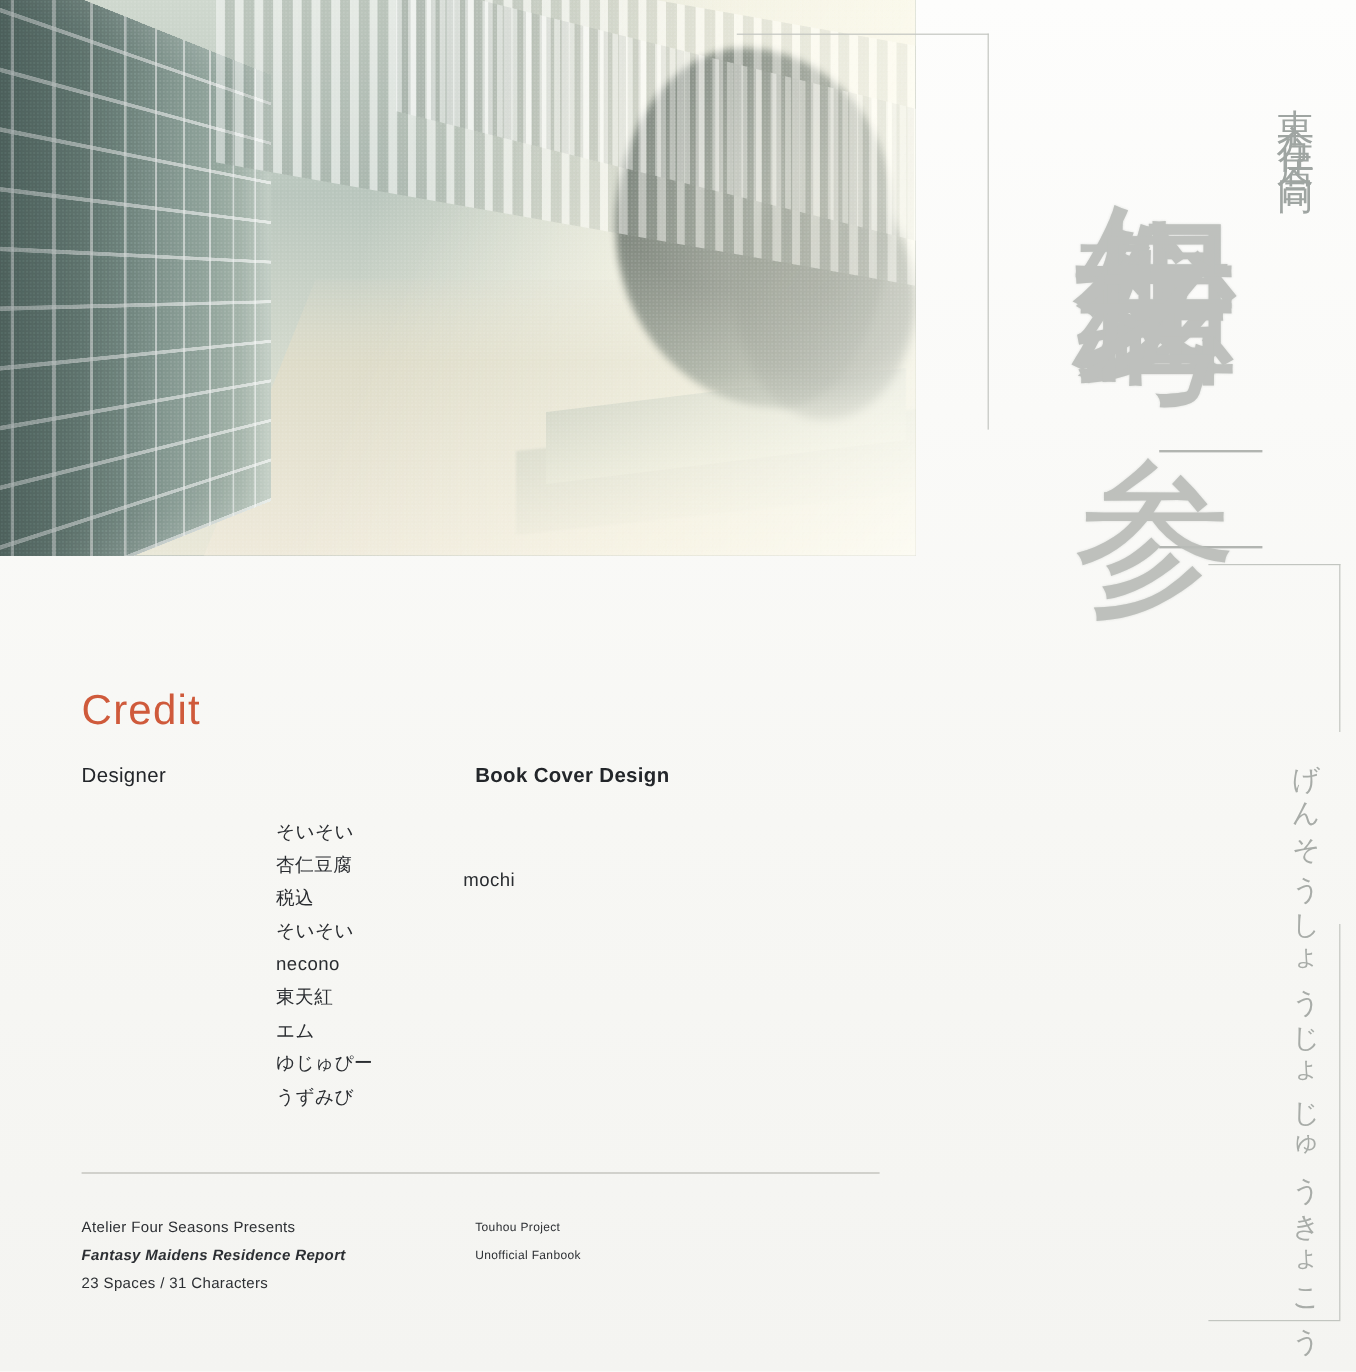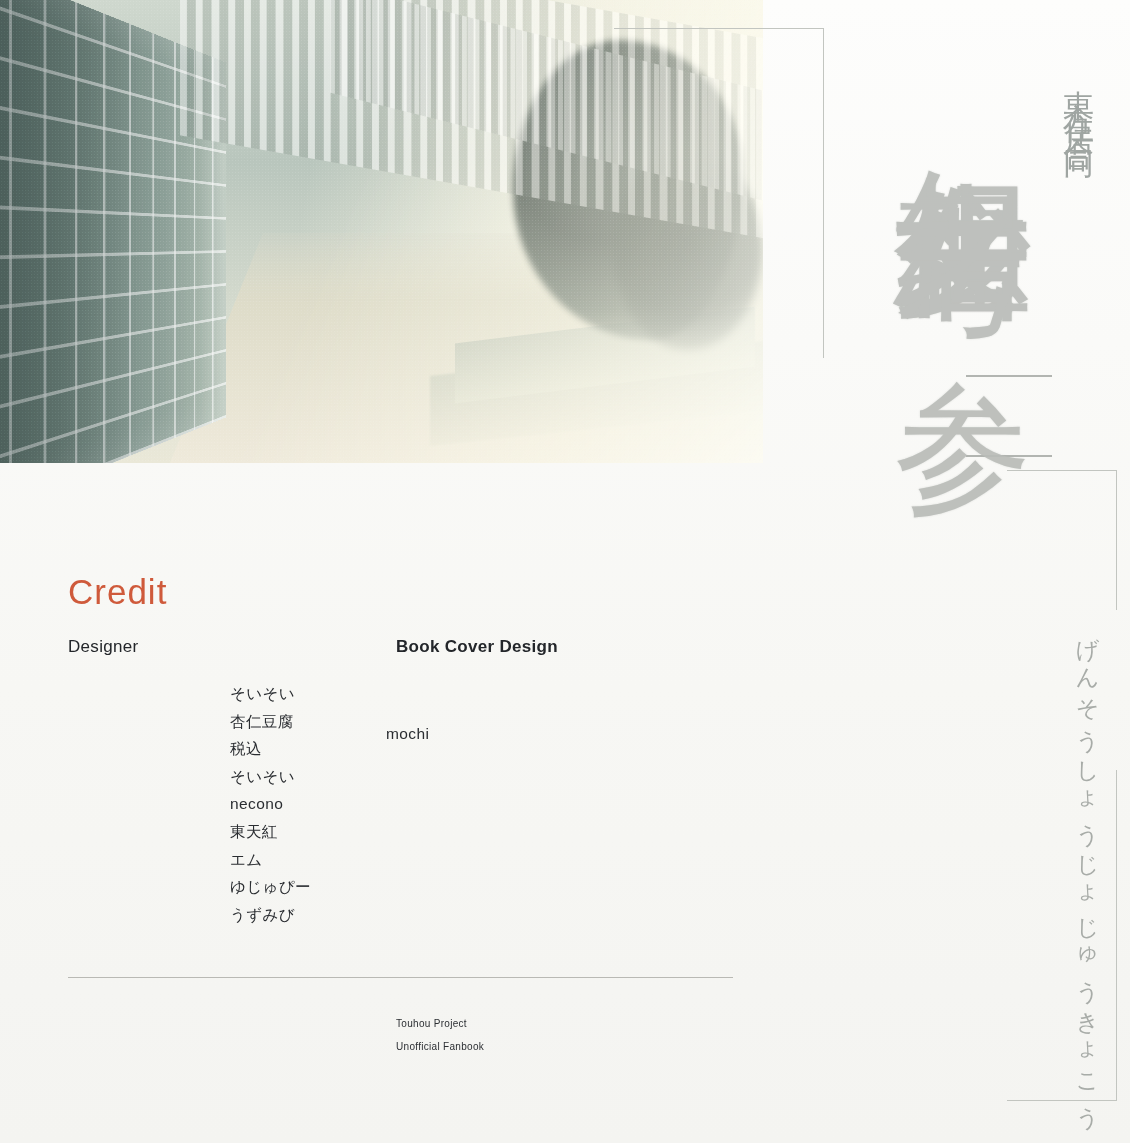--- a/index.html
+++ b/index.html
@@ -334,19 +334,24 @@
     <div>ゆじゅぴー</div>
     <div>うずみび</div>
   </div>
 
   <div class="name-list col-c">
     <div>mochi</div>
   </div>
 
   <div class="divider"></div>
 
+  <div class="footer-left">
+    <div>Atelier Four Seasons Presents</div>
+    <div class="ital">Fantasy Maidens Residence Report</div>
+    <div>23 Spaces / 31 Characters</div>
+  </div>
 
   <div class="footer-right">
     <div>Touhou Project</div>
     <div>Unofficial Fanbook</div>
   </div>
 
 </div>
 
 </body></html>

